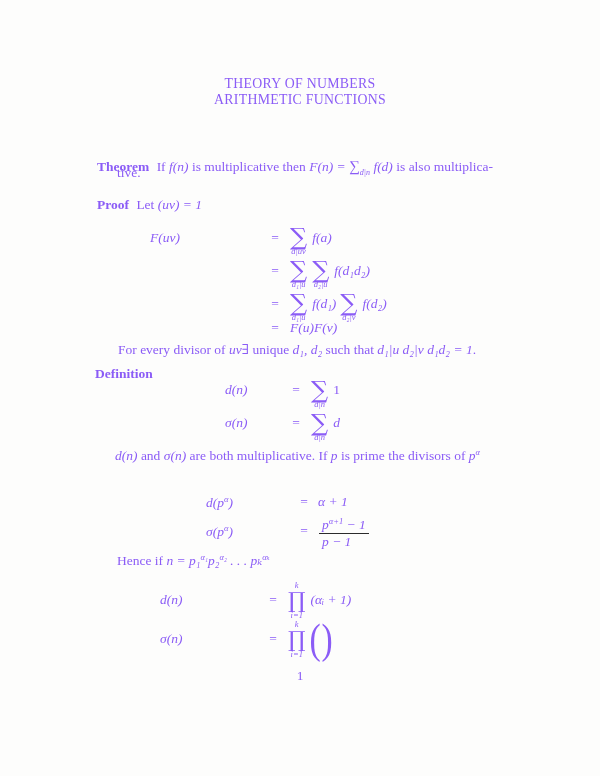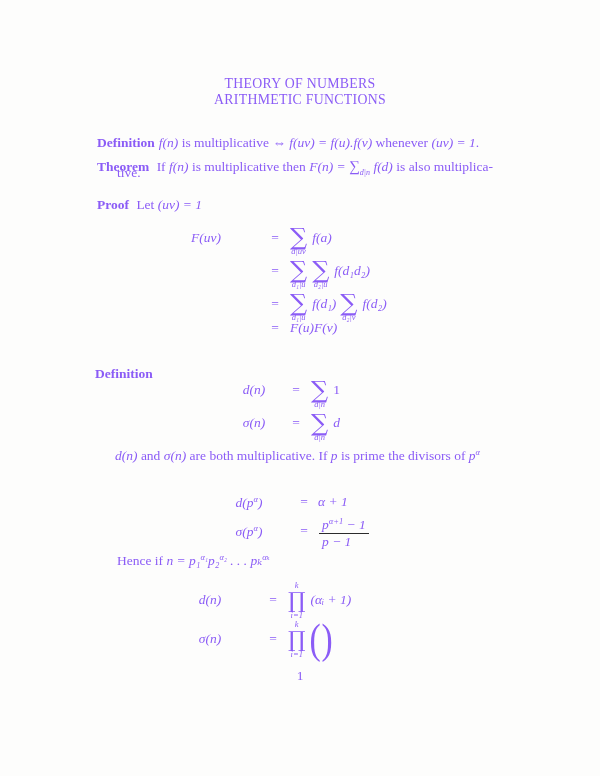--- a/index.html
+++ b/index.html
@@ -15,21 +15,21 @@
   .lbl   { font-weight:bold; margin-right:4px; }
   .b     { font-weight:bold; }
   .m     { font-style:italic; }
   sup.sp { font-size:8.5px; vertical-align:5px; font-style:italic; letter-spacing:0; }
   
   .isum  { font-style:normal; font-size:15px; line-height:13px; }
   .isl   { font-size:8px; vertical-align:-4px; font-style:italic; }
   
   .eq    { position:absolute; }
   .eqrow { display:flex; align-items:center; }
-  .lhs   { text-align:center; white-space:nowrap; }
+  .lhs   { text-align:left; white-space:nowrap; }
   .rel   { text-align:center; white-space:nowrap; }
   .rhs   { display:flex; align-items:center; white-space:nowrap; }
   .ex    { margin:0 2px; white-space:pre; }
   .eq1 .lhs { width:112px; } .eq1 .rel { width:26px; }
   .eq2 .lhs { width:58px;  } .eq2 .rel { width:26px; }
   .eq3 .lhs { width:86px;  } .eq3 .rel { width:24px; }
   .eq4 .lhs { width:100px; } .eq4 .rel { width:26px; }
   
   .ds { display:inline-flex; flex-direction:column; align-items:center; position:relative; top:4px; margin:0 3px 0 2px; }
   .ds-s { font-size:24px; line-height:20px; font-style:normal; font-family:"DejaVu Serif","DejaVu Sans",serif; }
@@ -47,23 +47,20 @@
 </style>
 </head>
 <body>
 
 <div class="page">
 
   <div class="title" style="top:76px">THEORY OF NUMBERS</div>
   <div class="title" style="top:92px">ARITHMETIC FUNCTIONS</div>
 
 
-  <div class="para" style="left:97px; top:135px">
-    <span class="lbl">Definition</span><span class="m">f(n)</span><span> is multiplicative ⇔ </span><span class="m">f(uv) = f(u).f(v)</span><span> whenever </span><span class="m">(uv) = 1</span><span>.</span>
-  </div>
 
   <div class="para" style="left:97px; top:159px">
     <span class="lbl">Theorem</span><span> If </span><span class="m">f(n)</span><span> is multiplicative then </span><span class="m">F(n) = </span><span class="isum">∑</span><sub class="isl">d|n</sub><span class="m"> f(d)</span><span> is also multiplica-</span>
   </div>
   <div class="para" style="left:117px; top:165px">tive.</div>
 
   <div class="para" style="left:97px; top:197px">
     <span class="lbl">Proof</span><span> Let </span><span class="m">(uv) = 1</span>
   </div>
 
@@ -112,20 +109,23 @@
     </div>
     <div class="eqrow" style="height:16px">
       <div class="lhs"></div>
       <div class="rel">=</div>
       <div class="rhs">
           <span class="m ex">F(u)F(v)</span>
         </div>
     </div>
   </div>
 
+  <div class="para" style="left:118px; top:341px">
+    <span>For every divisor of </span><span class="m">uv</span><span>∃ unique </span><span class="m">d₁, d₂</span><span> such that </span><span class="m">d₁|u d₂|v d₁d₂ = 1</span><span>.</span>
+  </div>
 
   <div class="para b" style="left:95px; top:366px">Definition</div>
 
   <div class="eq eq2" style="left:225px; top:374px">
     <div class="eqrow" style="height:32px">
       <div class="lhs m">d(n)</div>
       <div class="rel">=</div>
       <div class="rhs">
         <span class="ds">
             <span class="ds-s">∑</span>

